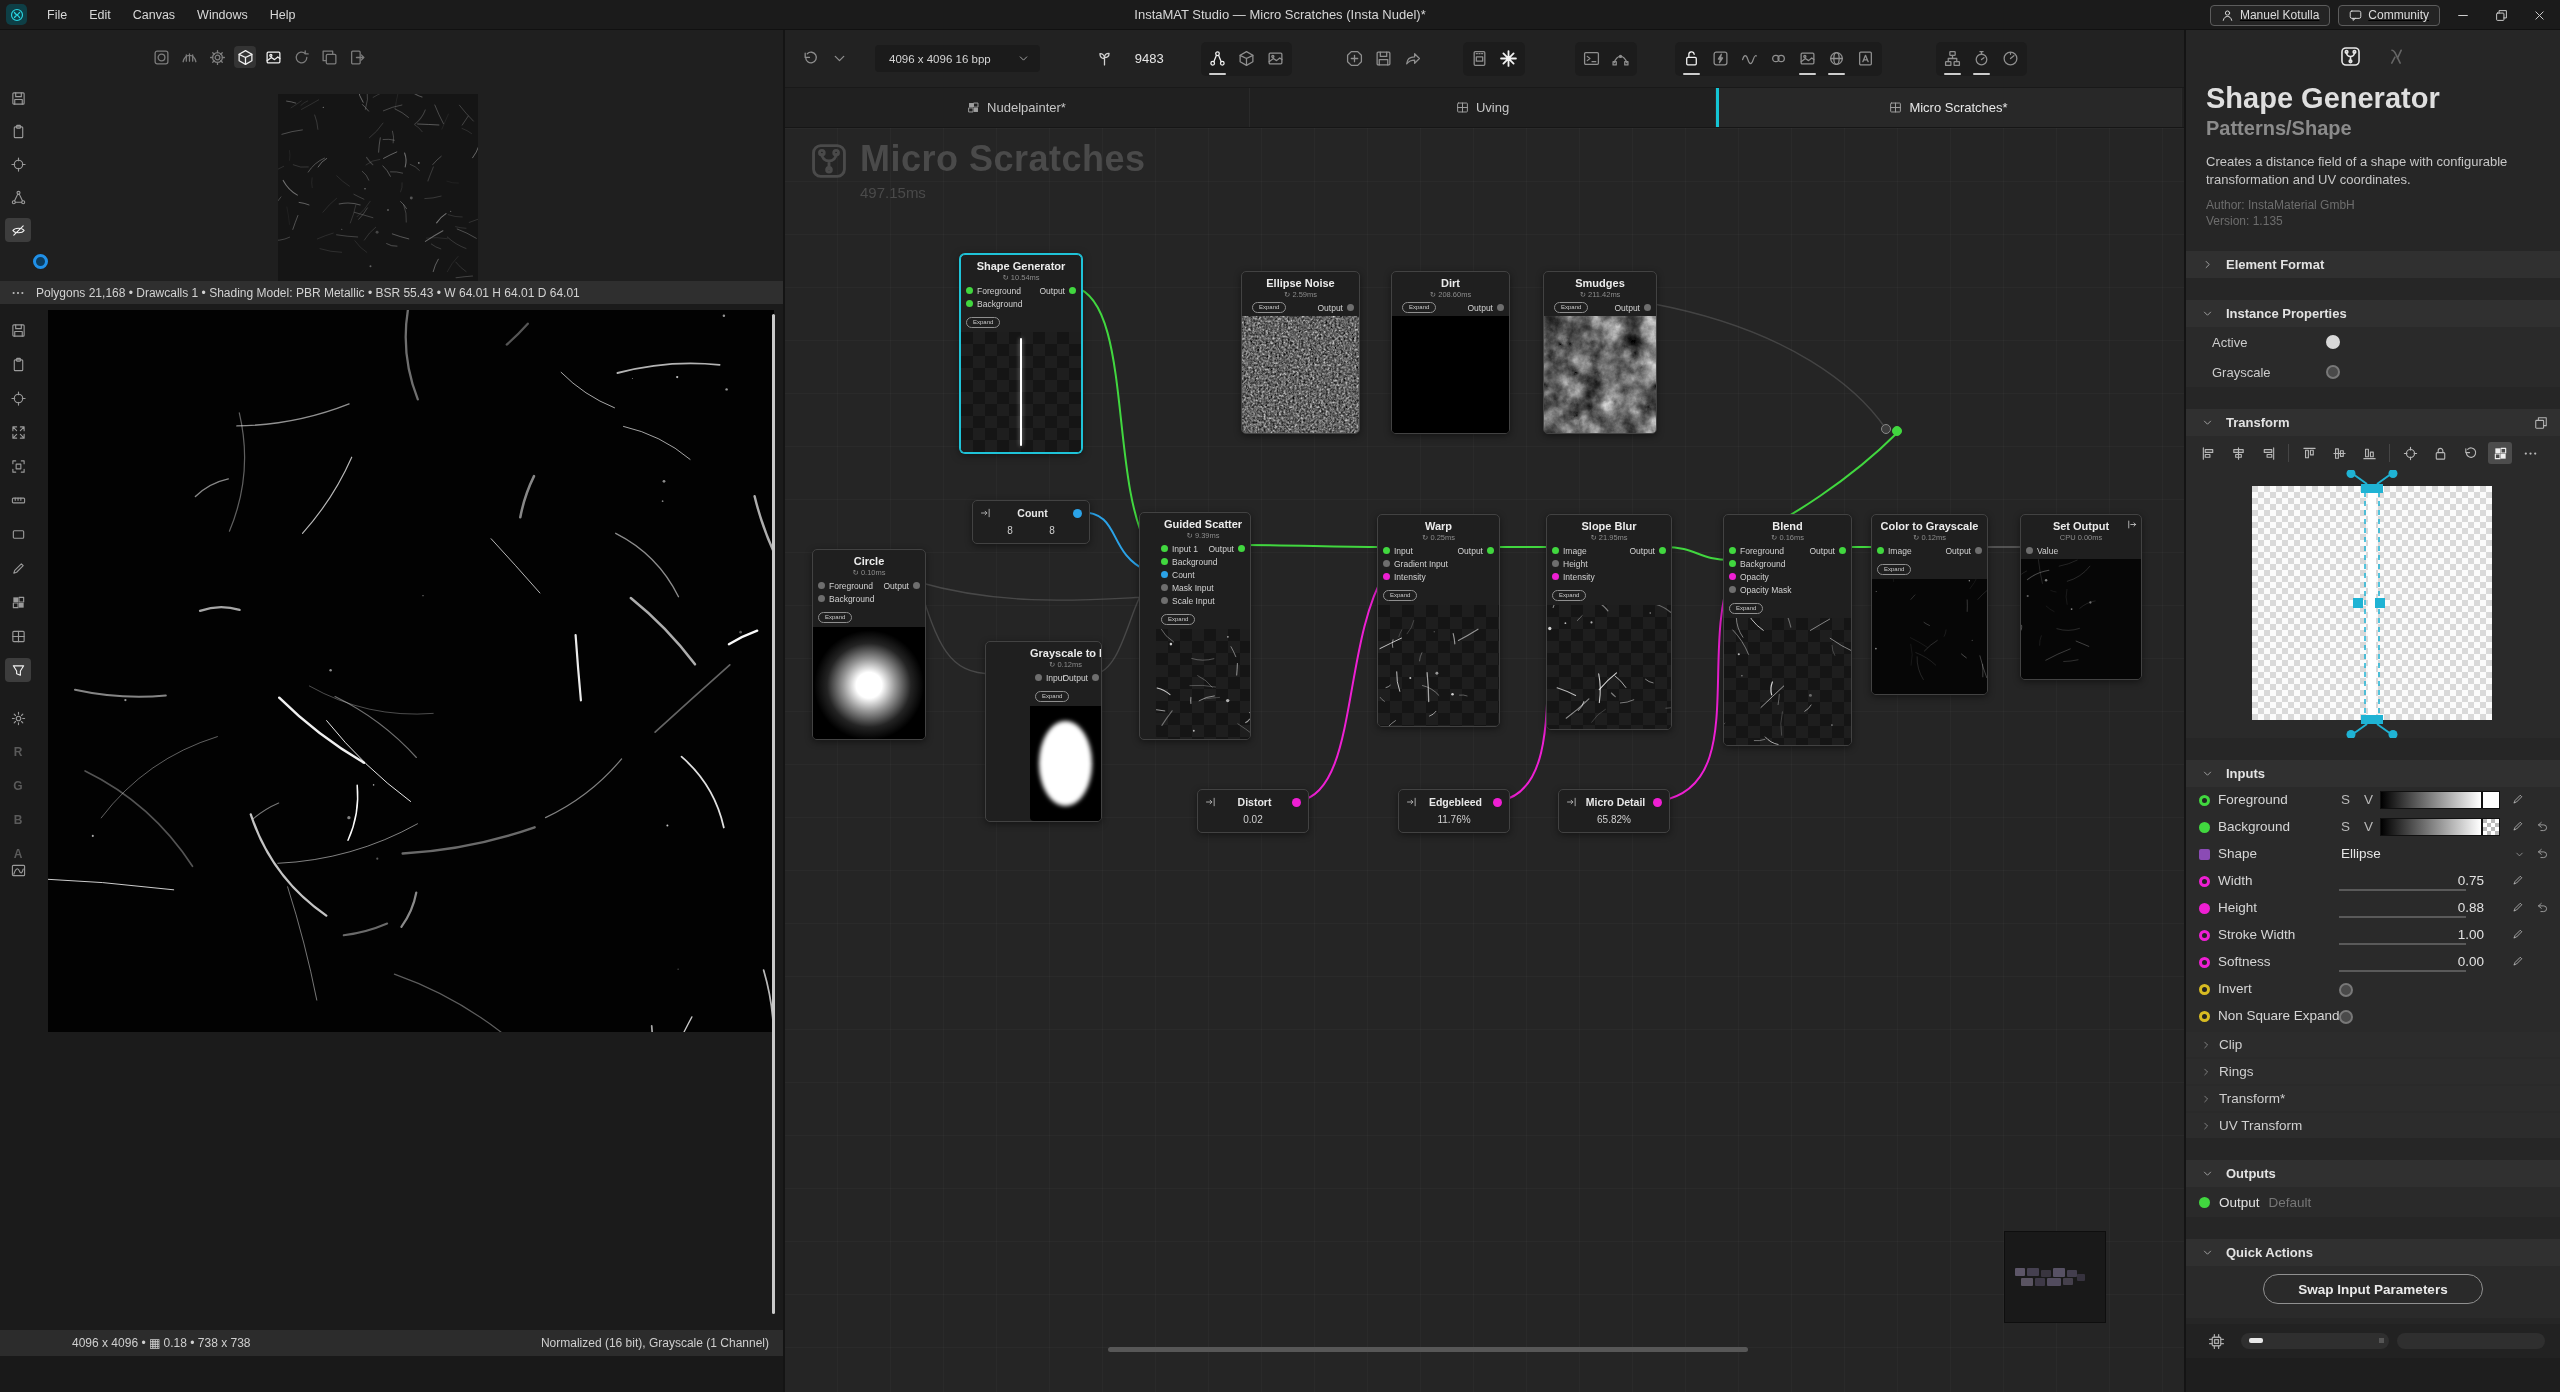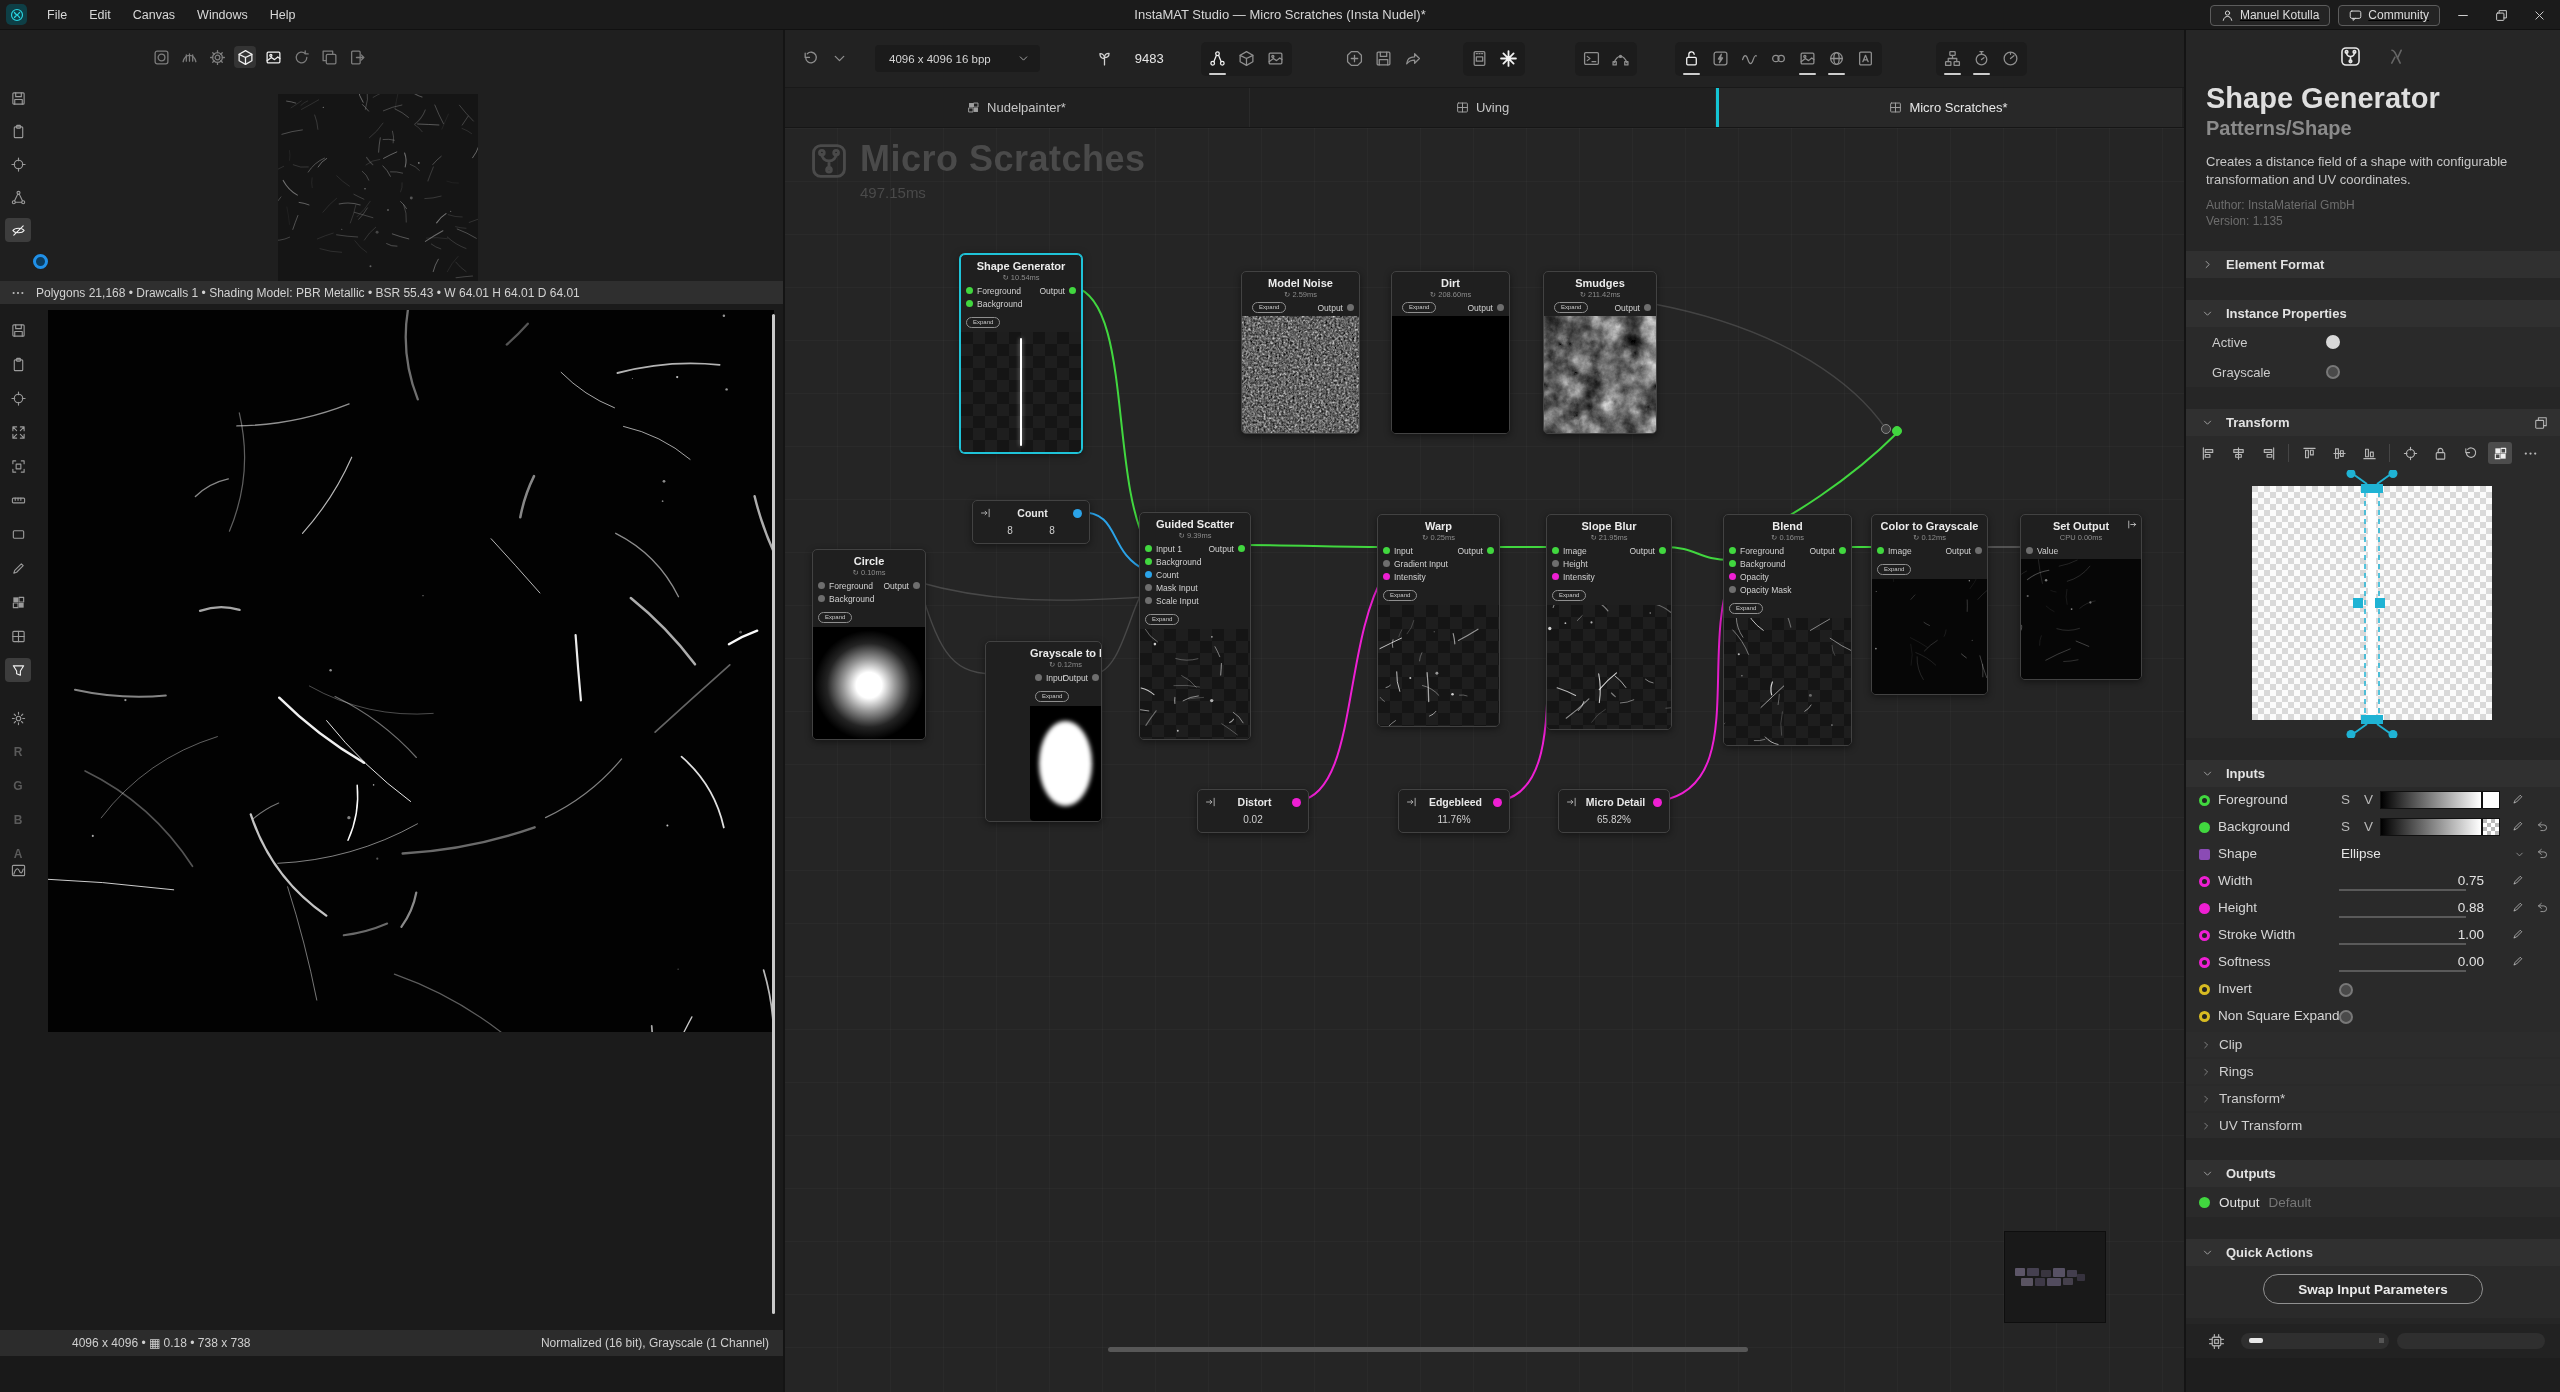--- a/index.html
+++ b/index.html
@@ -924,21 +924,21 @@
         </div><div class="prow">
           <span class="pside">
             <span class="pdot" style="background:#41d73f"></span>
             <span>Background</span>
           </span>
           <span></span>
         </div><span class="pill">Expand</span><div class="npv checker-dark" style="height:120px">
           <div class="sline"></div>
         </div></div>
       <div class="gnode" style="left: 457px; top: 143px; width: 119px;">
-        <div class="ntitle">Model Noise</div>
+        <div class="ntitle">Ellipse Noise</div>
         <div class="ntime">↻ 2.59ms</div>
         <div class="prow">
           <span class="pside">
             <span class="pill">Expand</span>
           </span>
           <span class="pside">
             <span>Output</span>
             <span class="pdot" style="background:#6e6e6e"></span>
           </span>
         </div>
@@ -1016,21 +1016,21 @@
             <span class="pdot" style="background:#6e6e6e"></span>
             <span>Input</span>
           </span>
           <span class="pside">
             <span>Output</span>
             <span class="pdot" style="background:#6e6e6e"></span>
           </span>
         </div><span class="pill">Expand</span><div class="npv" style="height:115px;background:#000">
           <div class="chard"></div>
         </div></div>
-      <div class="gnode" style="left: 355px; top: 384px; width: 112px;"><div class="ntitle">Guided Scatter</div><div class="ntime">↻ 9.39ms</div><div class="prow">
+      <div class="gnode" style="left: 355px; top: 384px; width: 112px; padding-left: 16px;"><div class="ntitle">Guided Scatter</div><div class="ntime">↻ 9.39ms</div><div class="prow">
           <span class="pside">
             <span class="pdot" style="background:#41d73f"></span>
             <span>Input 1</span>
           </span>
           <span class="pside">
             <span>Output</span>
             <span class="pdot" style="background:#41d73f"></span>
           </span>
         </div><div class="prow">
           <span class="pside">

